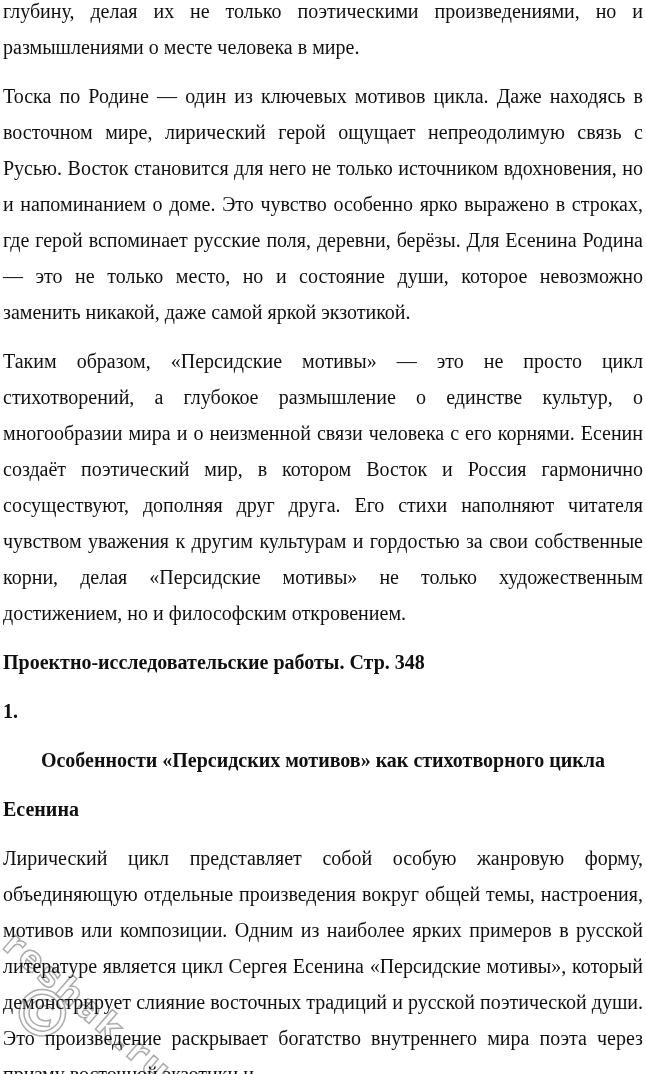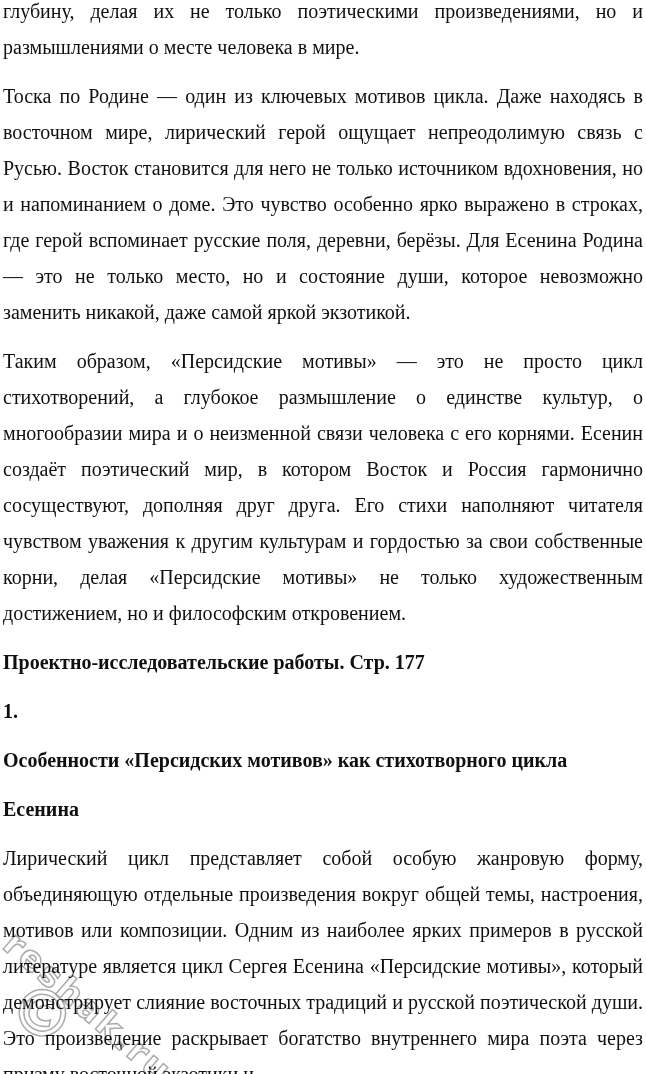--- a/index.html
+++ b/index.html
@@ -30,20 +30,21 @@
   .para {
     text-align: justify;
     text-align-last: left;
   }
   .heading {
     font-weight: bold;
     text-align: left;
   }
   .heading-center {
     font-weight: bold;
+    text-align: center;
   }
   
   .watermark {
     position: absolute;
     left: 0;
     top: 895px;
     width: 280px;
     height: 180px;
     z-index: 0;
     pointer-events: none;
@@ -79,19 +80,19 @@
 
 <div class="page">
   <div class="watermark">
     <span class="wm-text">reshak.ru</span>
     <span class="wm-copy">©</span>
   </div>
   <div class="content">
       <p class="para">глубину, делая их не только поэтическими произведениями, но и размышлениями о месте человека в мире.</p>
       <p class="para">Тоска по Родине — один из ключевых мотивов цикла. Даже находясь в восточном мире, лирический герой ощущает непреодолимую связь с Русью. Восток становится для него не только источником вдохновения, но и напоминанием о доме. Это чувство особенно ярко выражено в строках, где герой вспоминает русские поля, деревни, берёзы. Для Есенина Родина — это не только место, но и состояние души, которое невозможно заменить никакой, даже самой яркой экзотикой.</p>
       <p class="para">Таким образом, «Персидские мотивы» — это не просто цикл стихотворений, а глубокое размышление о единстве культур, о многообразии мира и о неизменной связи человека с его корнями. Есенин создаёт поэтический мир, в котором Восток и Россия гармонично сосуществуют, дополняя друг друга. Его стихи наполняют читателя чувством уважения к другим культурам и гордостью за свои собственные корни, делая «Персидские мотивы» не только художественным достижением, но и философским откровением.</p>
-      <p class="heading">Проектно-исследовательские работы. Стр. 177</p>
+      <p class="heading">Проектно-исследовательские работы. Стр. 348</p>
       <p class="heading">1.</p>
       <p class="heading-center">Особенности «Персидских мотивов» как стихотворного цикла</p>
       <p class="heading">Есенина</p>
       <p class="para">Лирический цикл представляет собой особую жанровую форму, объединяющую отдельные произведения вокруг общей темы, настроения, мотивов или композиции. Одним из наиболее ярких примеров в русской литературе является цикл Сергея Есенина «Персидские мотивы», который демонстрирует слияние восточных традиций и русской поэтической души. Это произведение раскрывает богатство внутреннего мира поэта через призму восточной экзотики и</p>
     </div>
 </div>
 
 </body></html>

